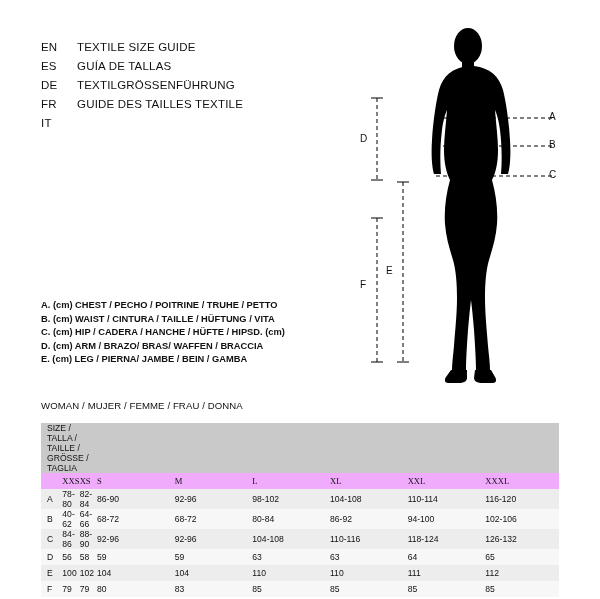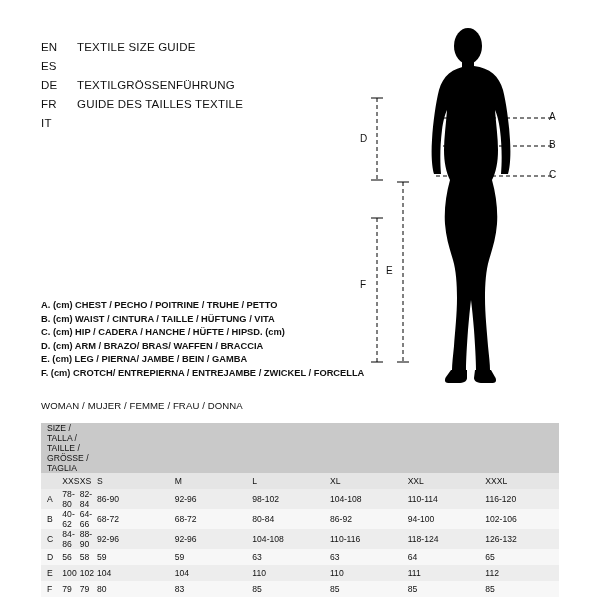--- a/index.html
+++ b/index.html
@@ -84,22 +84,23 @@
     height: 16px;
     vertical-align: middle;
     text-align: left;
   }
   .row-head td {
     background: #c9c9c9;
     font-size: 8.6px;
     height: 17px;
   }
   .row-cols td {
-    background: #e5e5e5;
+    background: #f0abfc;
     height: 17px;
+    font-family: Liberation Serif, serif;
   }
   .row-alt td { background: #ededed; }
   .row-plain td { background: #f7f7f7; }
   .col-label {
     width: 46px;
     padding-left: 6px !important;
   }
   .cell { padding-left: 4px !important; }
   .c0 { width: 56px; }
   .c1 { width: 56px; }
@@ -129,20 +130,21 @@
 </head>
 <body>
 
 <div class="title-block">
   <div class="title-row">
     <span class="title-lang">EN</span>
     <span class="title-text">TEXTILE SIZE GUIDE</span>
   </div>
   <div class="title-row">
     <span class="title-lang">ES</span>
+    <span class="title-text">GUÍA DE TALLAS</span>
   </div>
   <div class="title-row">
     <span class="title-lang">DE</span>
     <span class="title-text">TEXTILGRÖSSENFÜHRUNG</span>
   </div>
   <div class="title-row">
     <span class="title-lang">FR</span>
     <span class="title-text">GUIDE DES TAILLES TEXTILE</span>
   </div>
   <div class="title-row">
@@ -232,21 +234,20 @@
   <span class="measure-label" style="left:46px; top:243px;">E</span>
   <span class="measure-label" style="left:20px; top:257px;">F</span>
 </div>
 
 <div class="legend">
   <div class="legend-line">A. (cm) CHEST / PECHO / POITRINE / TRUHE / PETTO</div>
   <div class="legend-line">B. (cm) WAIST / CINTURA / TAILLE / HÜFTUNG / VITA</div>
   <div class="legend-line">C. (cm) HIP / CADERA / HANCHE / HÜFTE / HIPSD. (cm)</div>
   <div class="legend-line">D. (cm) ARM / BRAZO/ BRAS/ WAFFEN / BRACCIA</div>
   <div class="legend-line">E. (cm) LEG / PIERNA/ JAMBE / BEIN / GAMBA</div>
-  <div class="legend-line">F. (cm) CROTCH/ ENTREPIERNA / ENTREJAMBE / ZWICKEL / FORCELLA</div>
 </div>
 
 <div class="legend-sub">WOMAN / MUJER / FEMME / FRAU / DONNA</div>
 
 <div class="table-wrap">
   <table class="size-table">
     <tbody>
       <tr class="row-head">
         <td class="col-label" colspan="3">SIZE / TALLA / TAILLE / GRÖSSE / TAGLIA</td>
         <td class="cell"></td>

